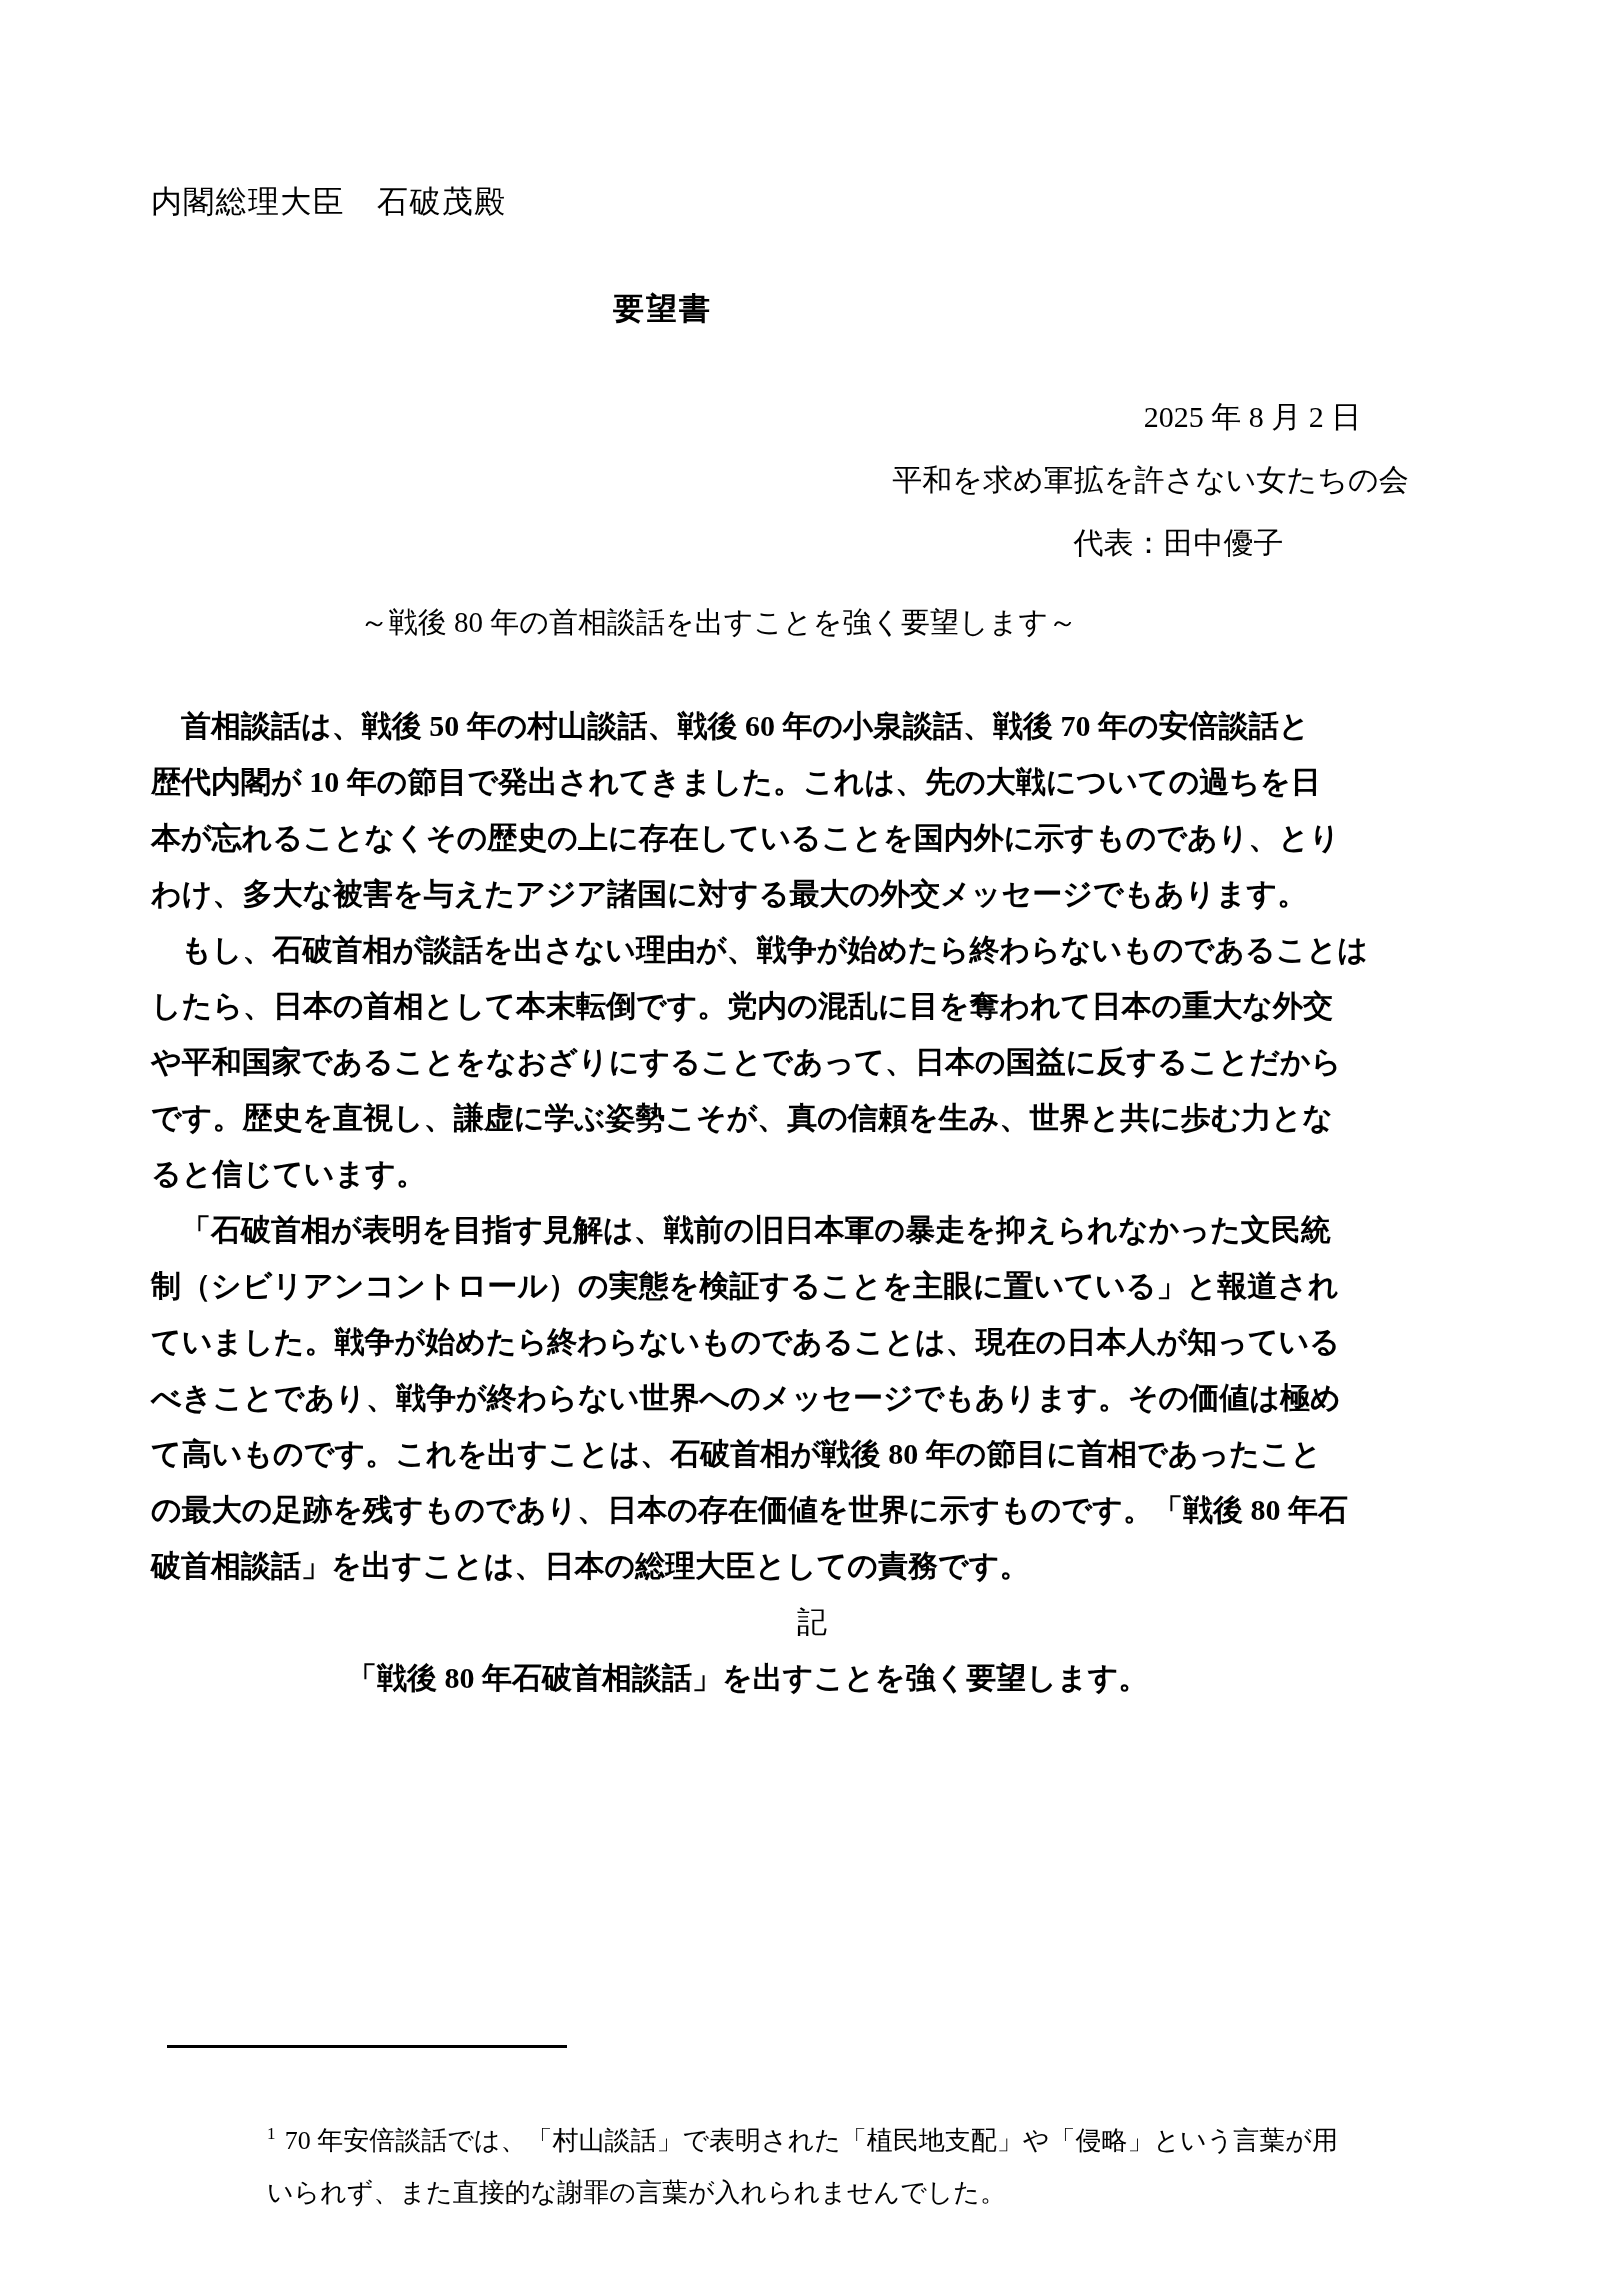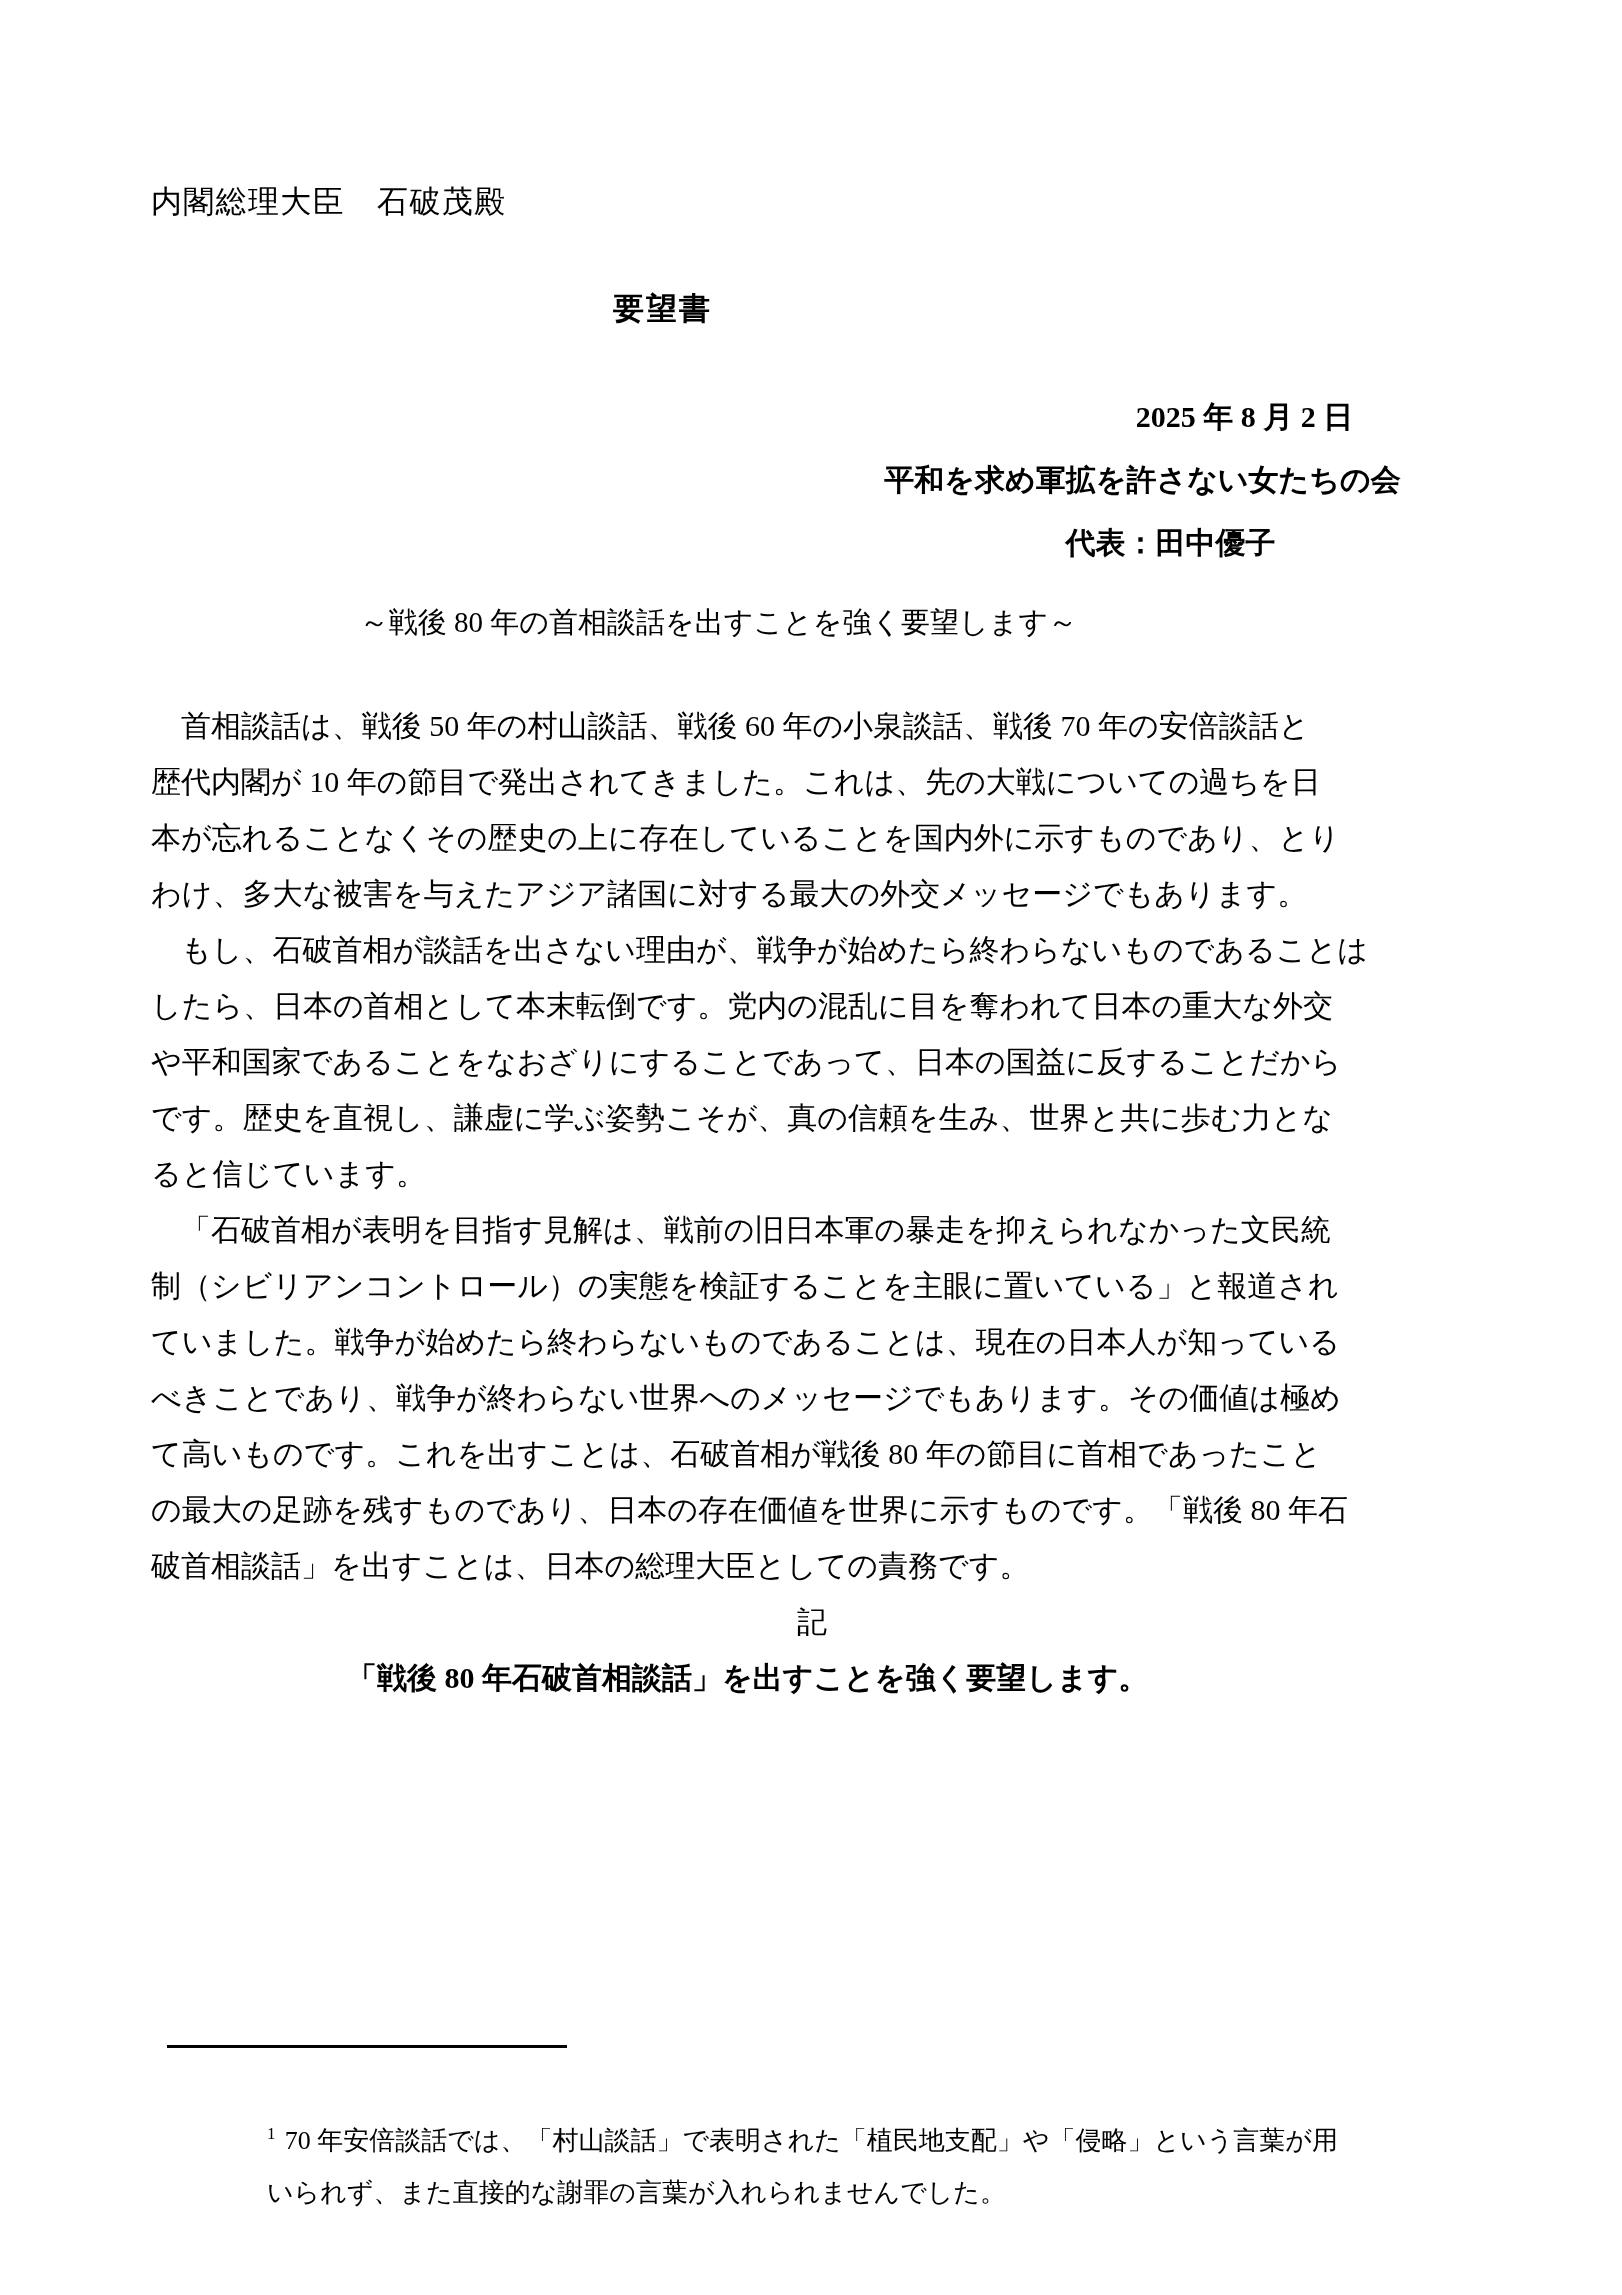--- a/index.html
+++ b/index.html
@@ -14,36 +14,36 @@
   }
   .recipient{
     position:absolute;left:151px;top:181px;
     font-size:31px;font-weight:normal;letter-spacing:1.3px;
   }
   .title{
     position:absolute;left:0;top:288px;width:1325px;
     text-align:center;font-size:31px;font-weight:bold;letter-spacing:2px;
   }
   .meta{
-    position:absolute;left:8px;top:385px;width:1599px;
-    font-size:30px;font-weight:bold;line-height:63px;
+    position:absolute;left:16px;top:385px;width:1599px;
+    font-size:30px;font-weight:normal;line-height:63px;
   }
   .meta > div{text-align:center;position:relative;}
   .meta-date{left:437px;}
   .meta-org{left:335px;}
   .meta-rep{left:363px;}
   .subject{
     position:absolute;left:0;top:603px;width:1437px;
     text-align:center;font-size:29px;
   }
   .body-text{
     position:absolute;left:151px;top:698px;width:1322px;
     font-size:30px;line-height:56px;
   }
-  .para{margin:0;white-space:pre-line;}
+  .para{margin:0;white-space:pre-line;font-weight:bold;}
   .ki{margin:0;text-align:center;}
   .request{margin:0;padding-left:196px;font-weight:bold;}
   .fn-sep{
     position:absolute;left:167px;top:2045px;
     width:400px;height:2.6px;background:#000;
     border:none;
   }
   .footnote{
     position:absolute;left:267px;top:2056px;width:1207px;
     font-size:26px;line-height:52px;

